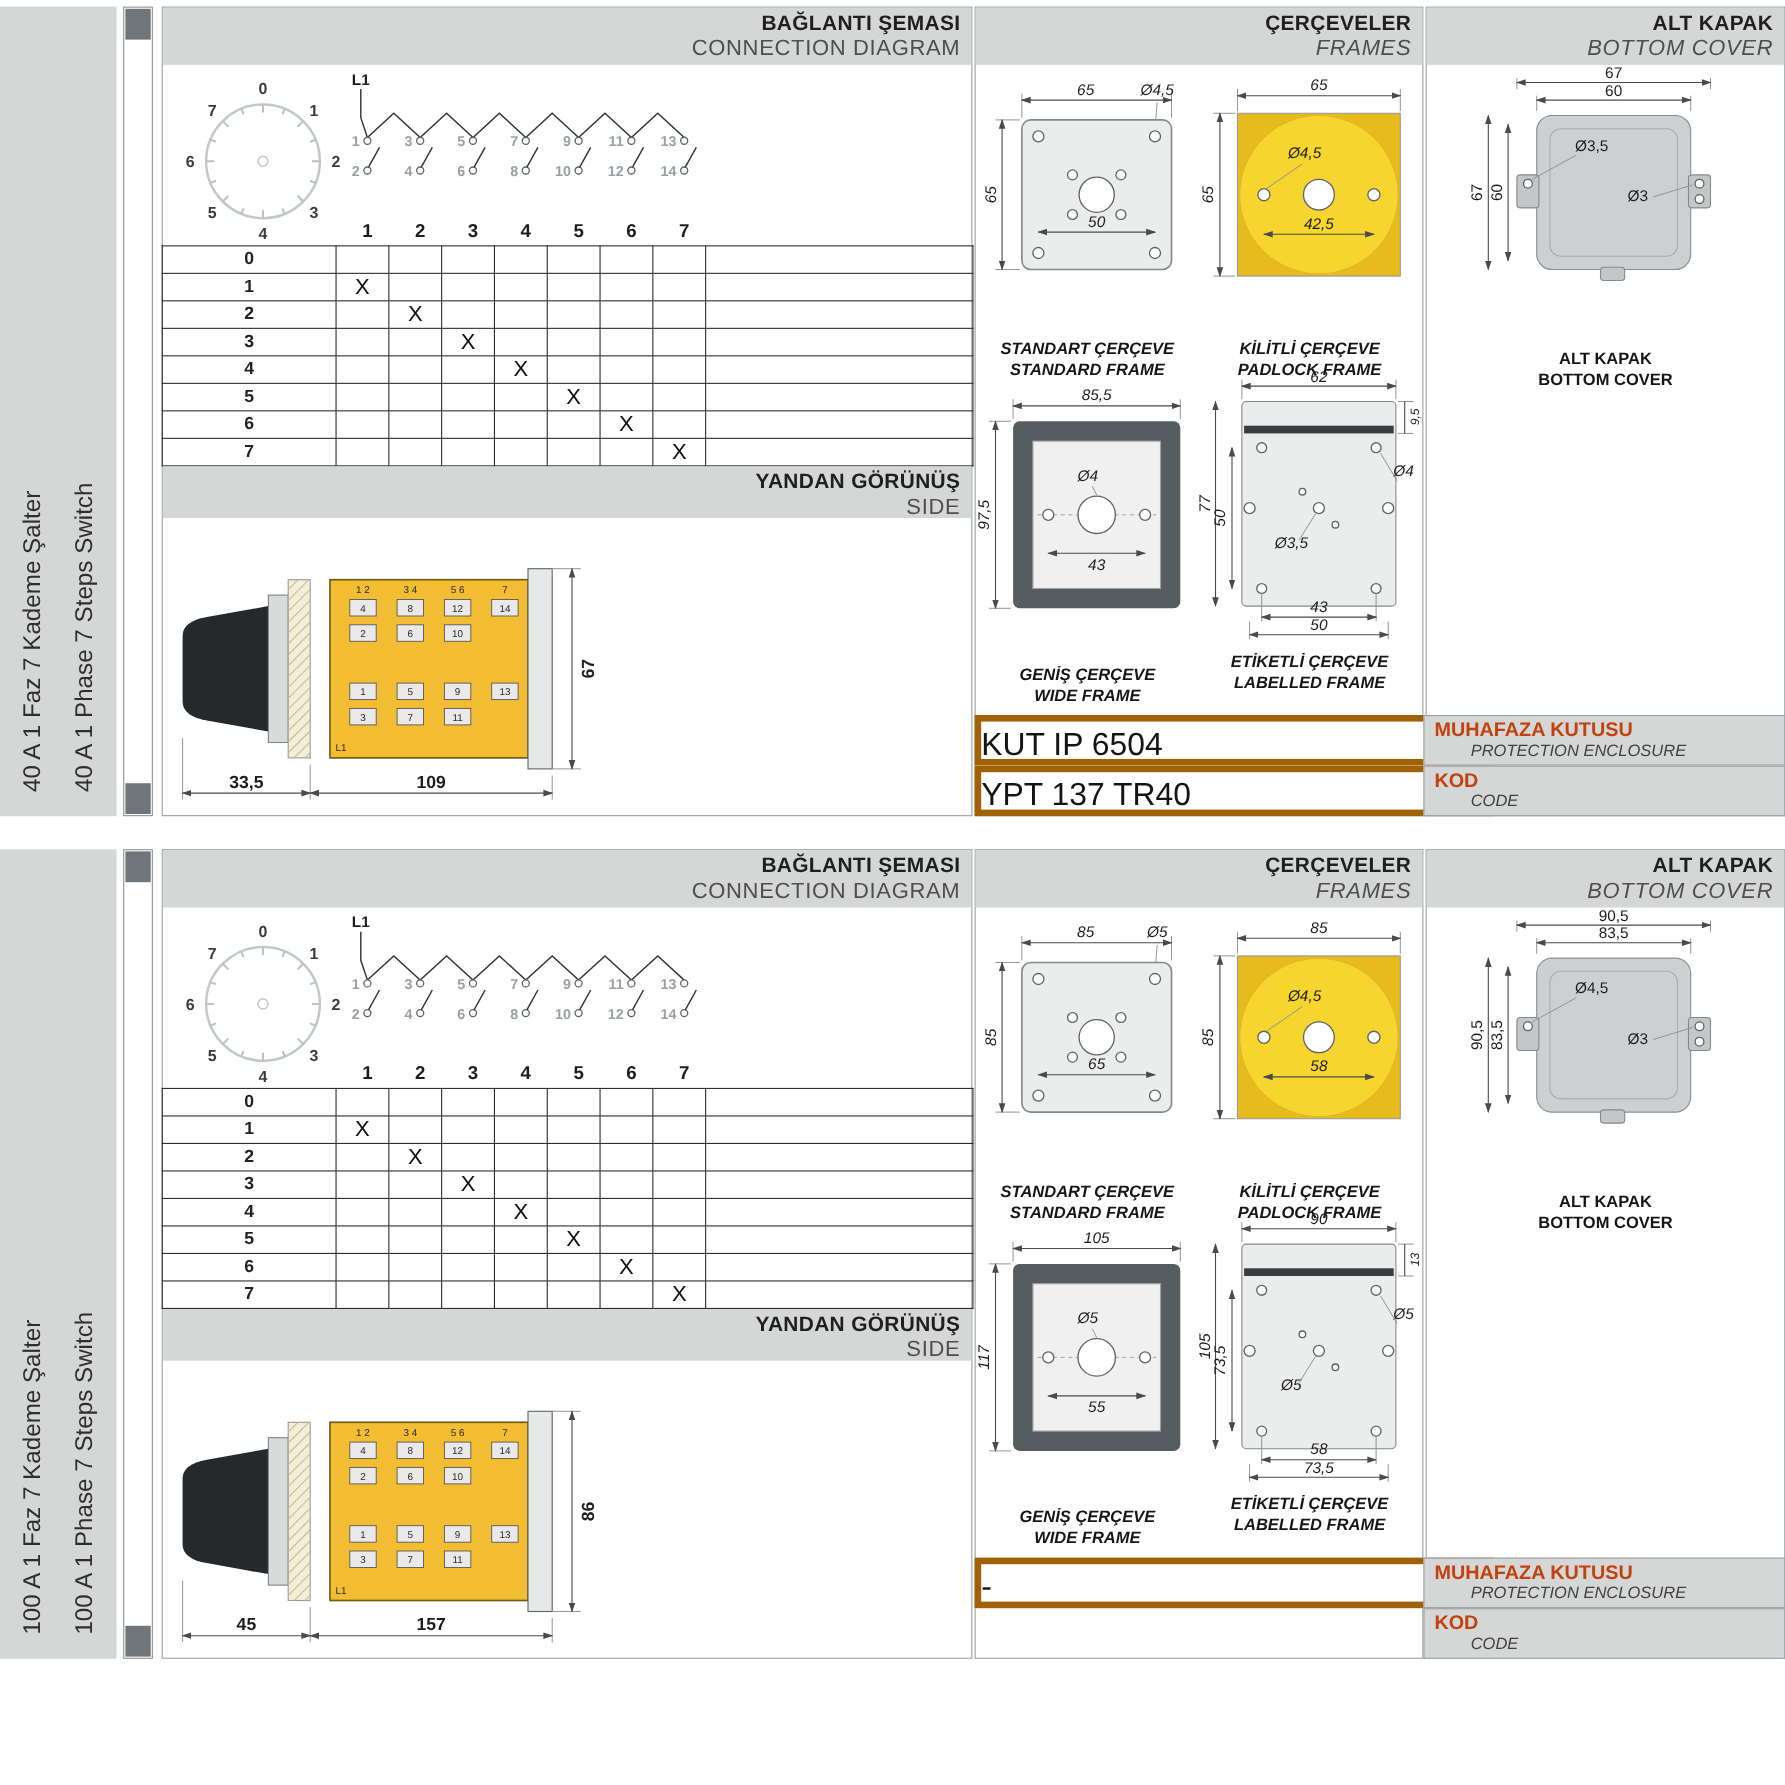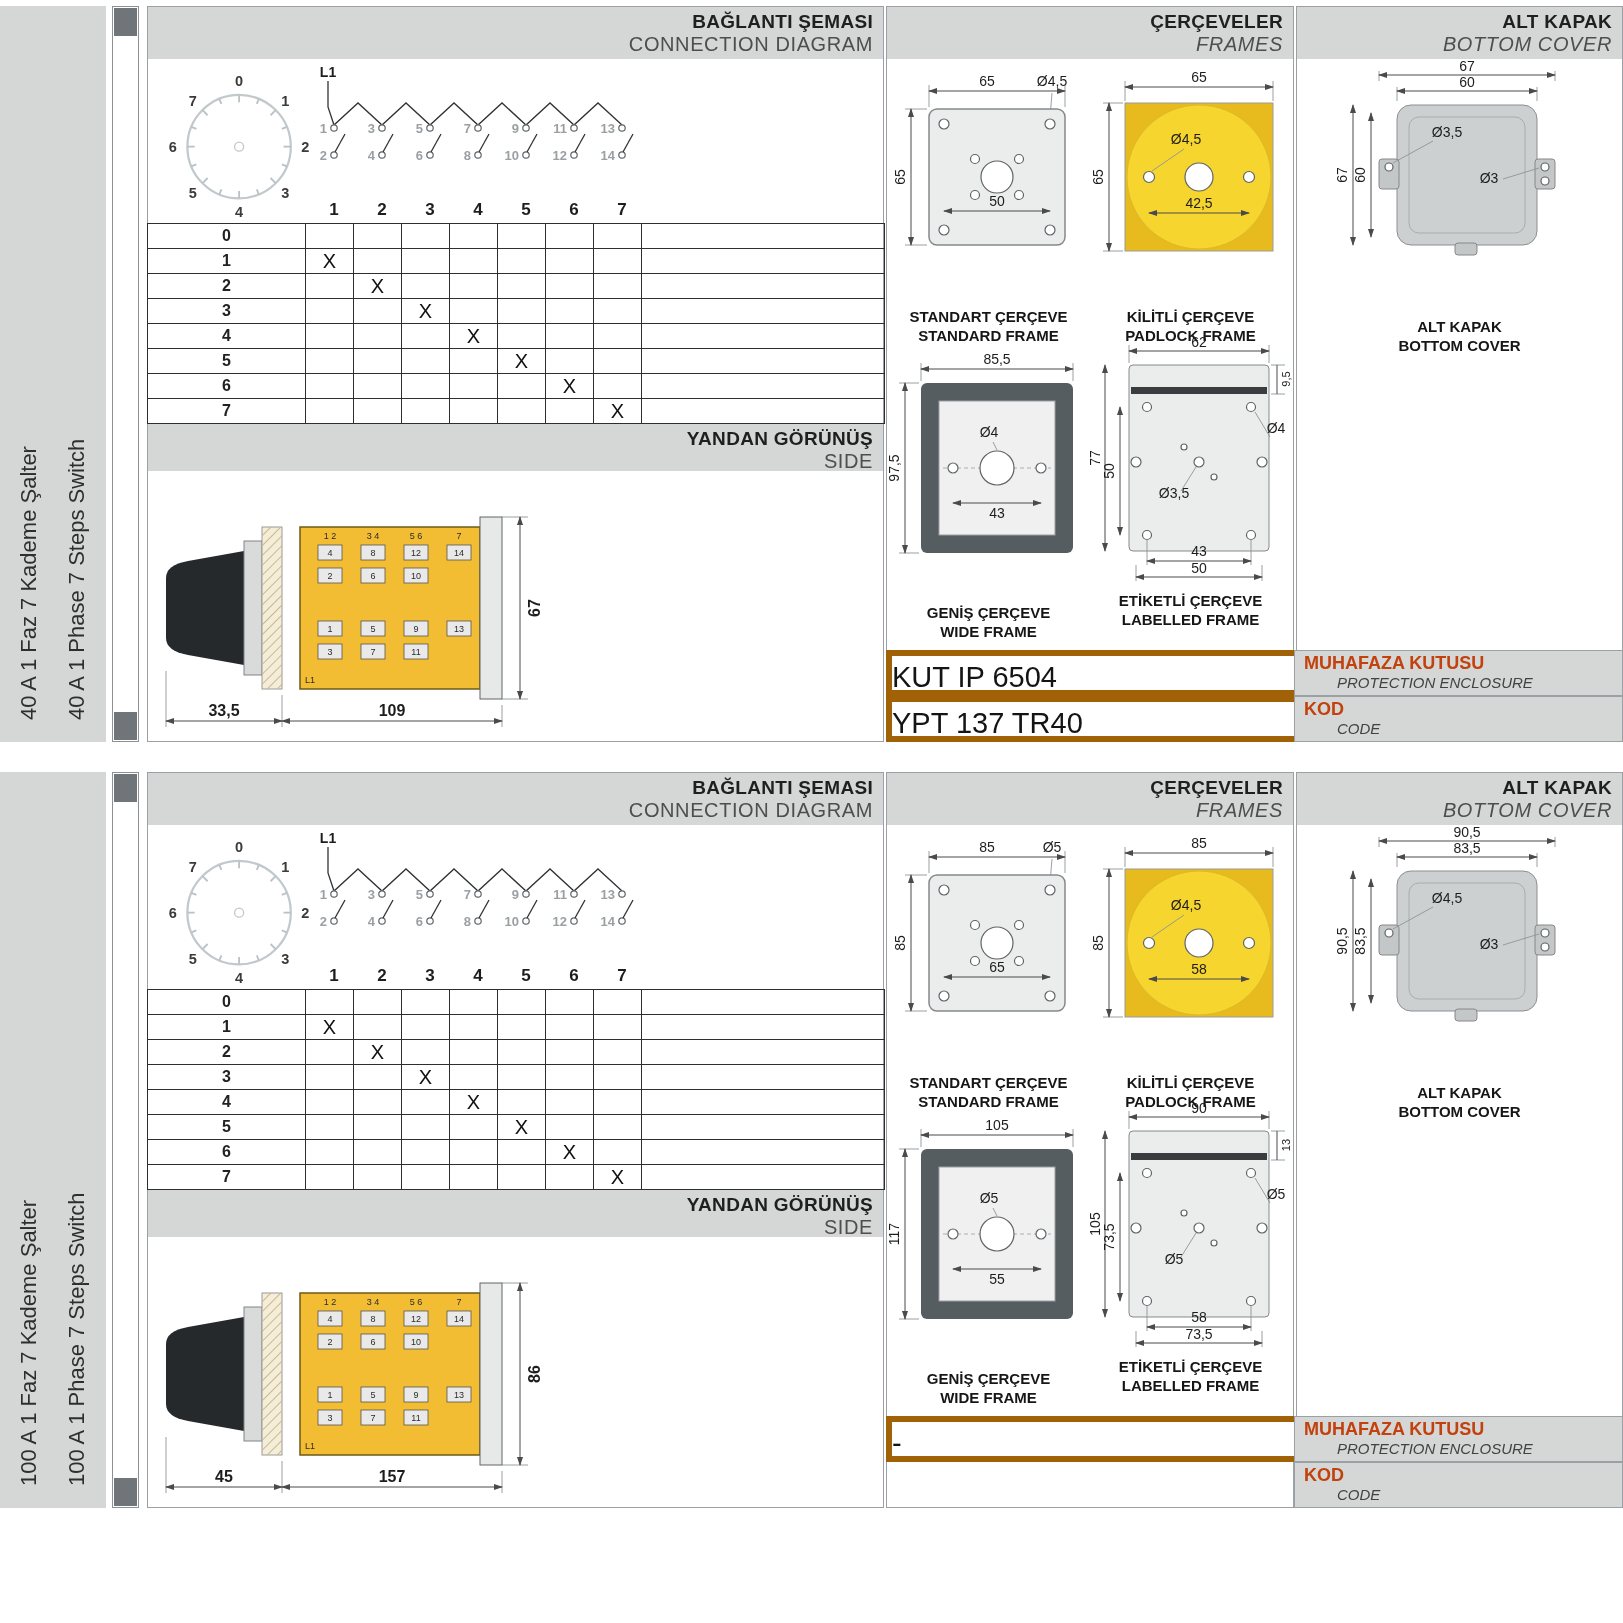--- a/index.html
+++ b/index.html
@@ -22,21 +22,21 @@
   .h-en{font-size:20px;color:#4e4e4e;letter-spacing:.6px;}
   .it{font-style:italic;}
   .dial{position:absolute;left:14px;top:58px;}
   .circuit{position:absolute;left:150px;top:56px;}
   .steps{position:absolute;left:-1px;top:216px;border-collapse:collapse;width:738px;table-layout:fixed;}
   .steps td{border:1px solid #2e2e2e;height:24px;padding:0;text-align:center;overflow:hidden;}
   .rl{font-weight:bold;font-size:16px;}
   .xc{font-size:20px;color:#111;}
   .side-h{position:absolute;left:0;top:417px;width:100%;height:47px;}
   .sideview{position:absolute;left:0;top:464px;}
-  .fc{position:absolute;width:203px;}
+  .fc{position:absolute;width:203px;font-style:italic;}
   .fc-std{left:0;top:56px;}.fc-pad{left:202px;top:56px;}.fc-wide{left:0;top:340px;}.fc-lab{left:202px;top:328px;}
   .fcap{text-align:center;font-weight:bold;font-size:15px;line-height:19px;color:#161616;}
   .coverfig{position:absolute;left:0;top:54px;}
   .covercap{position:absolute;left:0;top:310px;width:100%;}
   .codes{position:absolute;left:739px;top:644px;width:737px;height:92px;}
   .cr{position:absolute;left:0;width:100%;height:46px;}
   .cr1{top:0}.cr2{top:46px}
   .code-value{position:absolute;left:0;top:0;width:472px;height:46px;box-sizing:border-box;border:6px solid #a16207;background:#fff;font-size:29px;text-align:left;line-height:43px;padding-right:10px;color:#141414;}
   .code-label{position:absolute;left:408px;top:0;width:329px;height:46px;box-sizing:border-box;background:#d5d6d6;border:1px solid #9aa0a3;padding:2px 0 0 9px;}
   .cl-tr{font-weight:bold;font-size:18px;color:#c2410c;}

